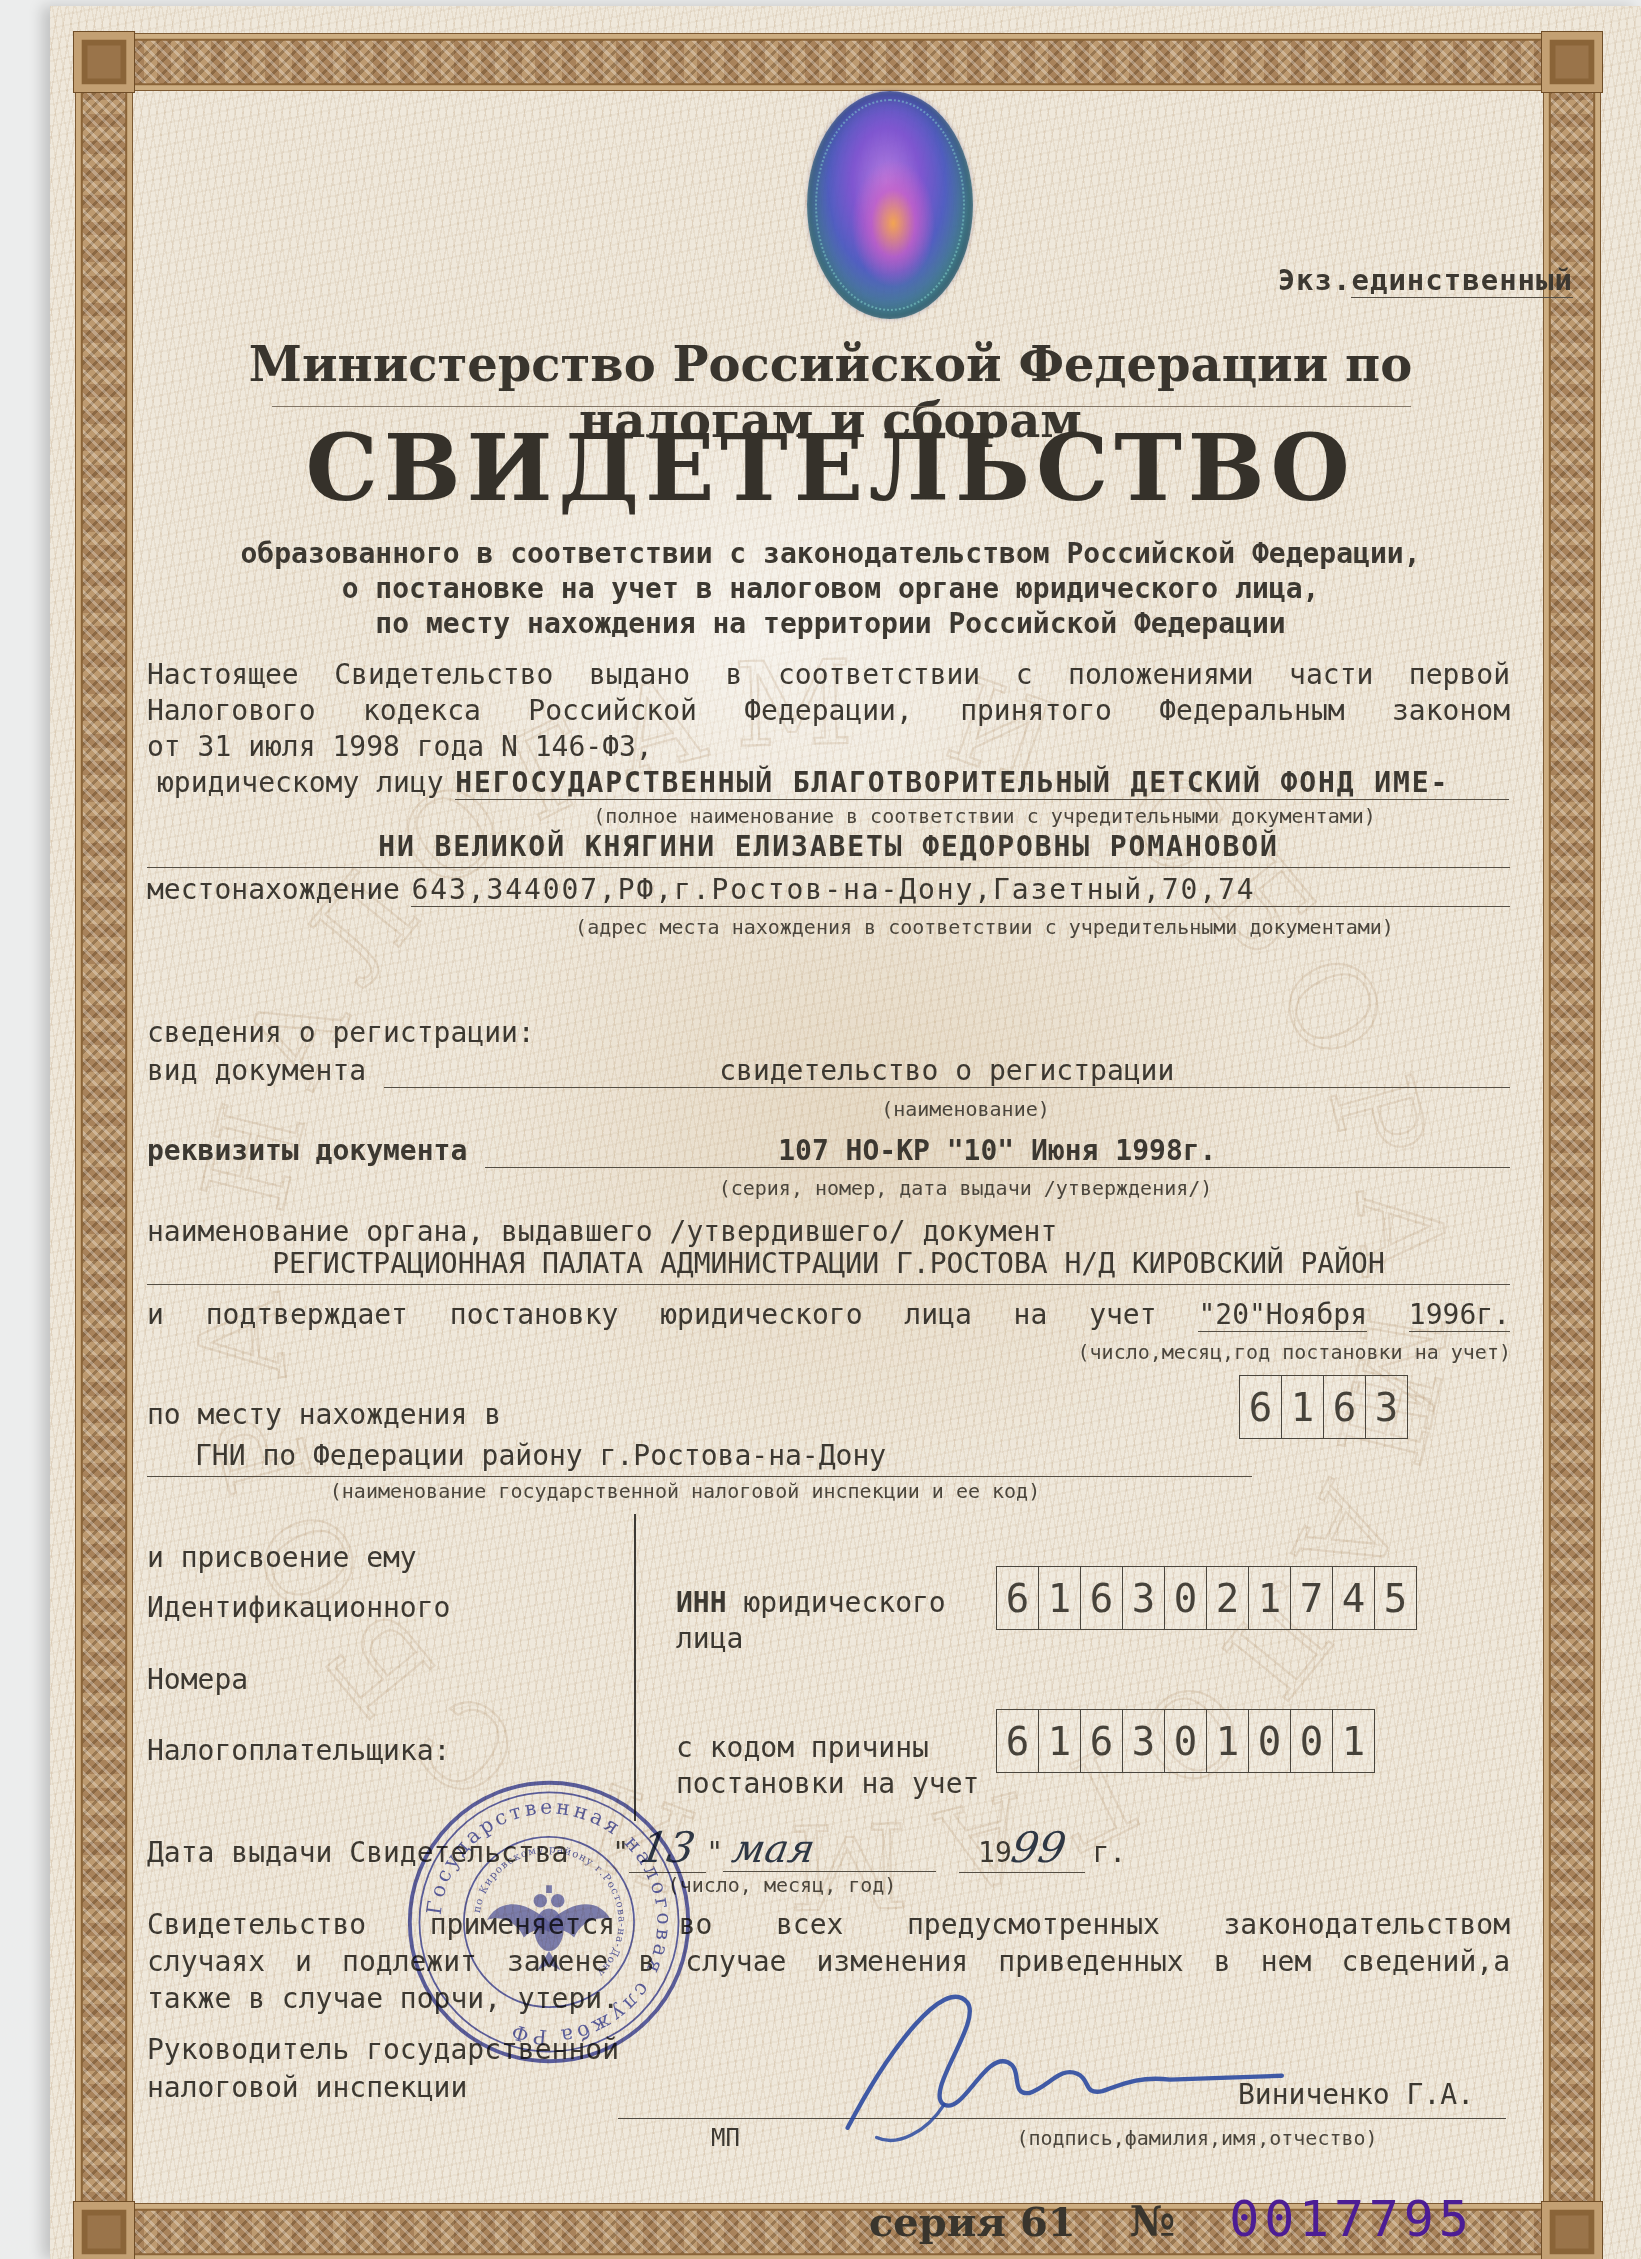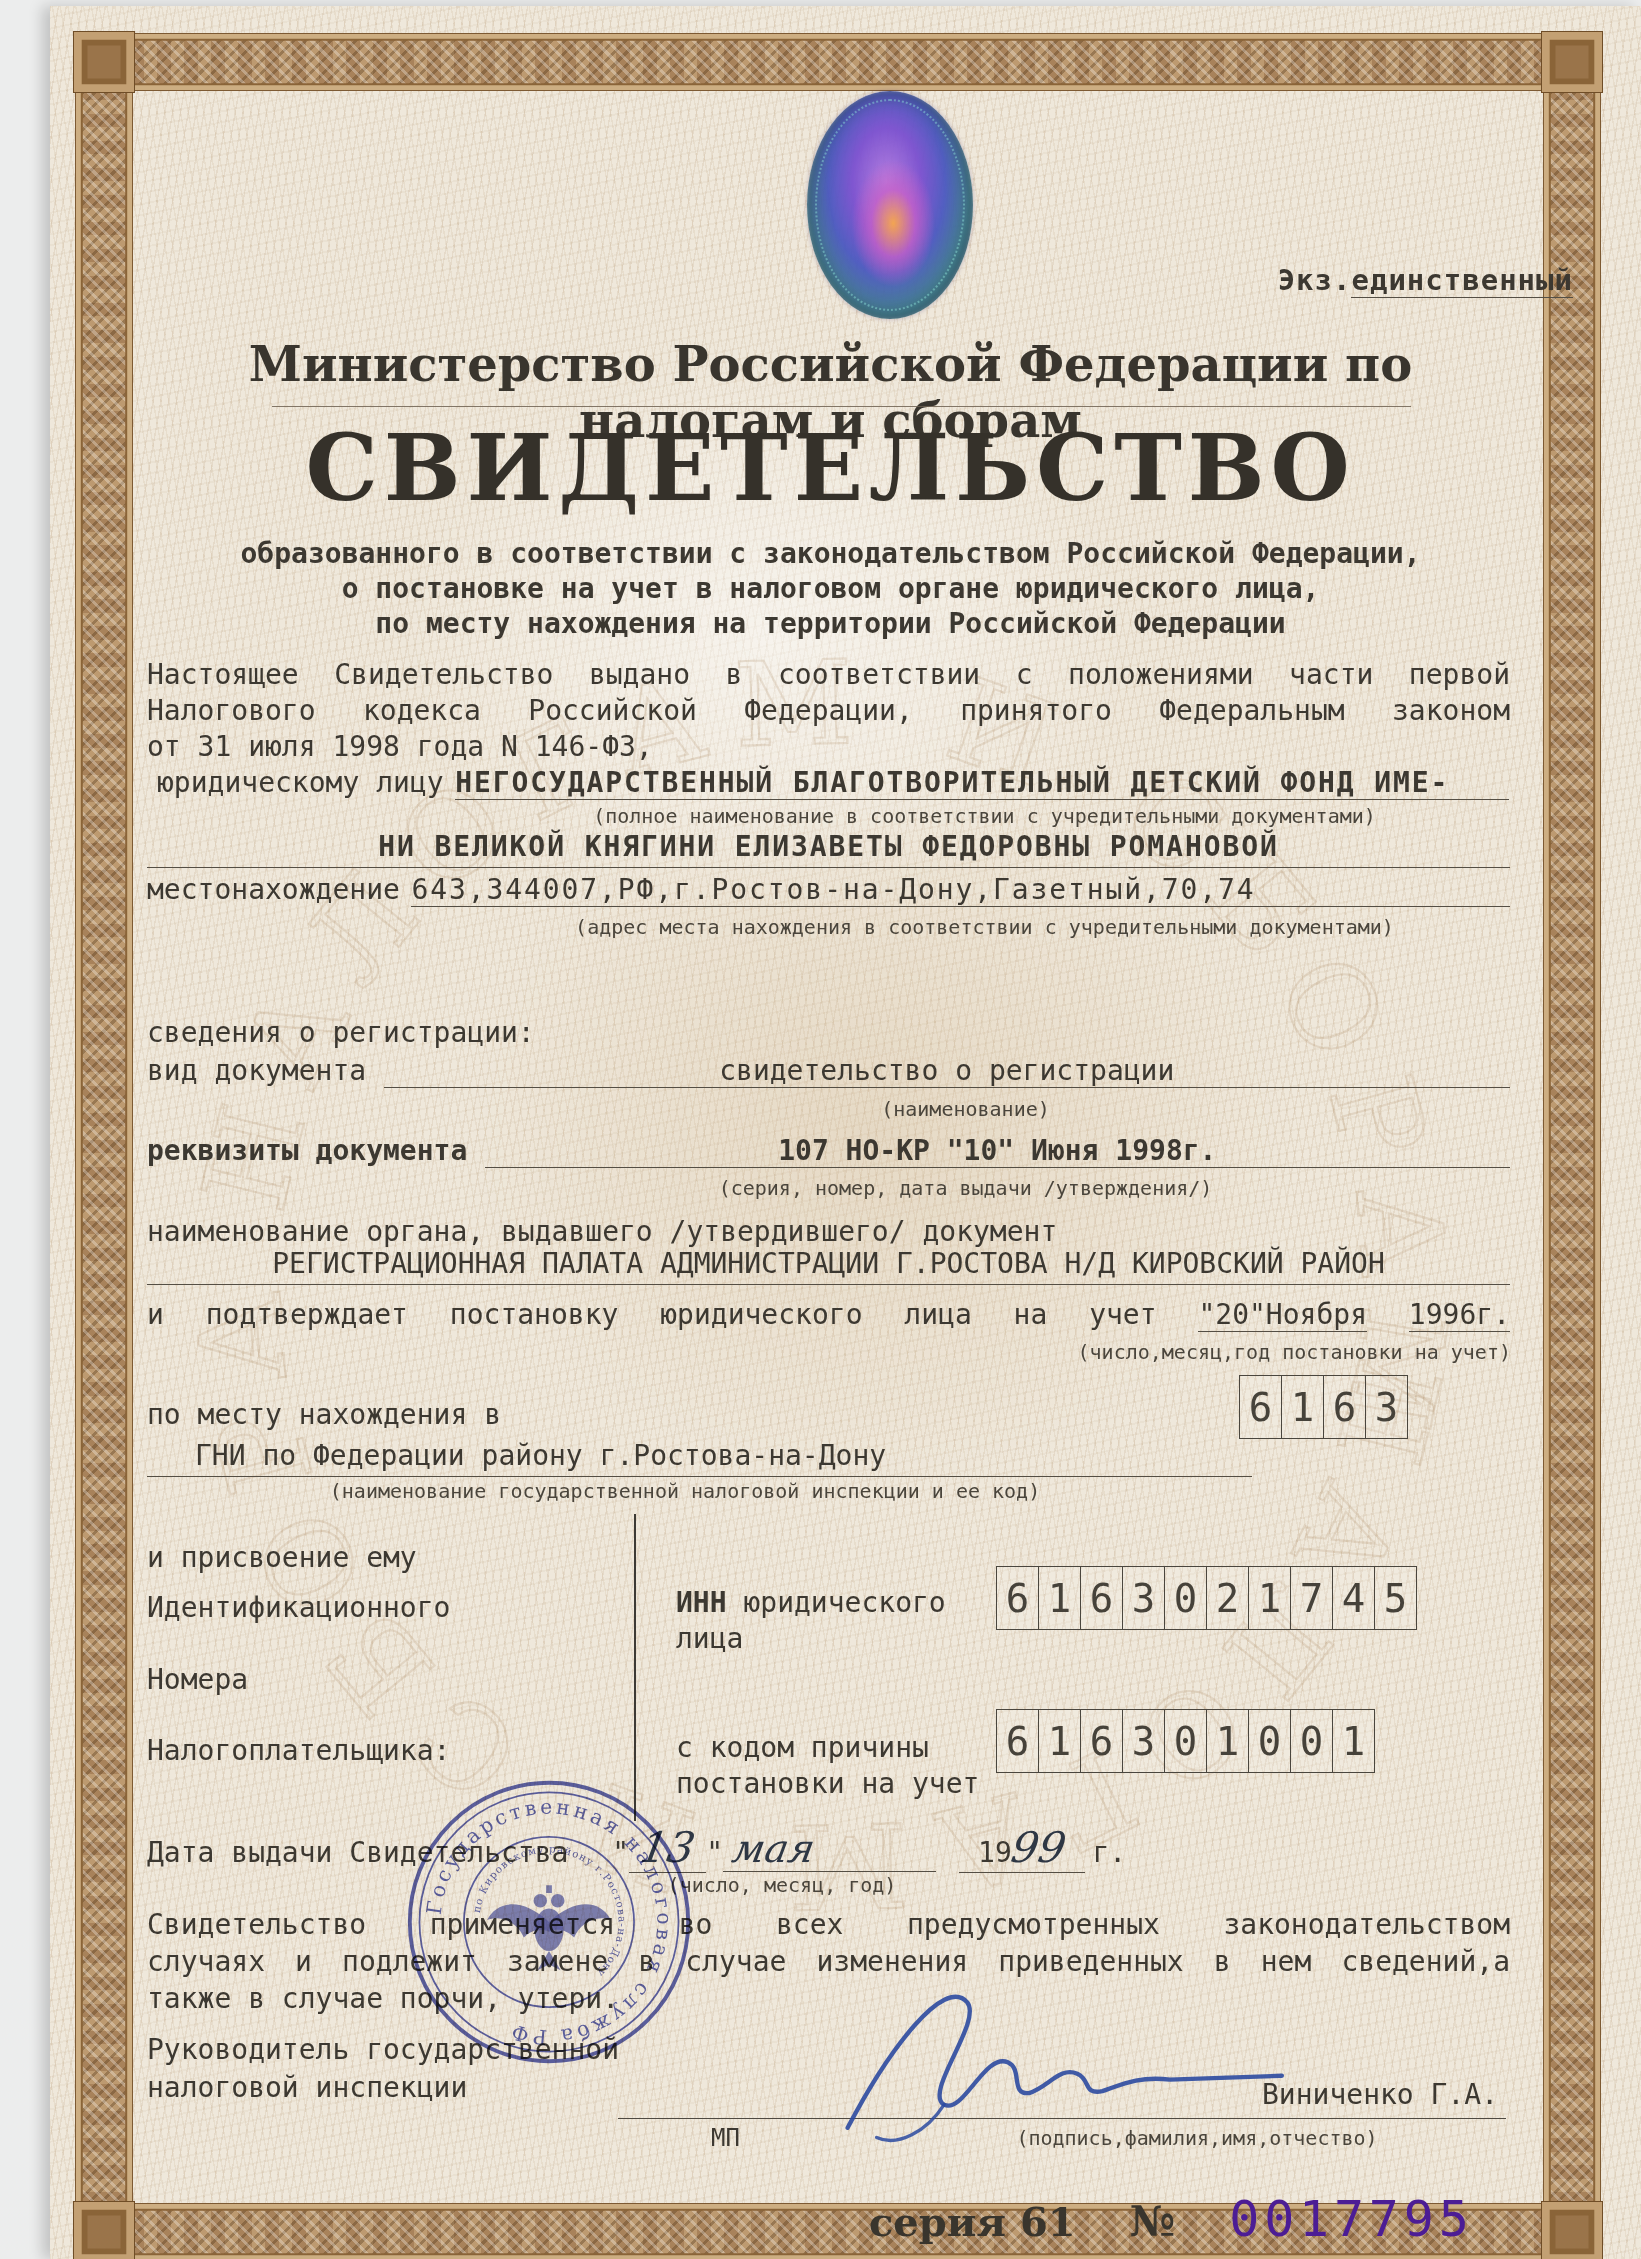--- a/index.html
+++ b/index.html
@@ -200,21 +200,21 @@
   <div class="stretch">Свидетельство применяется во всех предусмотренных законодательством</div>
   <div class="stretch">случаях и подлежит замене в случае изменения приведенных в нем сведений,а</div>
   <div>также в случае порчи, утери.</div>
 </div>
 
 <div class="abs mono" style="left:147px;top:2031px;width:541px;font-size:28px;line-height:38px;">
   <div>Руководитель государственной</div>
   <div>налоговой инспекции</div>
 </div>
 <div class="abs" style="left:618px;top:2118px;width:888px;height:0;border-bottom:1.9px solid #4f4a42;"></div>
-<div class="abs mono" style="left:1238px;top:2078px;font-size:28px;margin-left:24px;">Виниченко Г.А.</div>
+<div class="abs mono" style="left:1238px;top:2078px;font-size:28px;">Виниченко Г.А.</div>
 <div class="abs mono" style="left:711px;top:2124px;font-size:24px;">МП</div>
 <div class="abs mono cap" style="left:917px;top:2126px;width:560px;text-align:center;">(подпись,фамилия,имя,отчество)</div>
 
 <svg class="abs" style="left:830px;top:1958px;" width="483" height="193" viewBox="0 0 500 200">
   <path d="M18,176 C60,96 118,18 142,46 C158,66 96,140 118,152 C138,162 160,98 184,108
            C200,115 186,142 206,140 C226,134 238,112 256,120 C270,126 262,142 282,138
            C300,132 318,122 352,126 L468,122" fill="none" stroke="var(--signature-blue,#2c4aa0)" stroke-width="4.5" stroke-linecap="round" opacity="0.9"></path>
   <path d="M118,152 C100,180 70,196 48,186" fill="none" stroke="var(--signature-blue,#2c4aa0)" stroke-width="3.5" stroke-linecap="round" opacity="0.85"></path>
 </svg>
 

